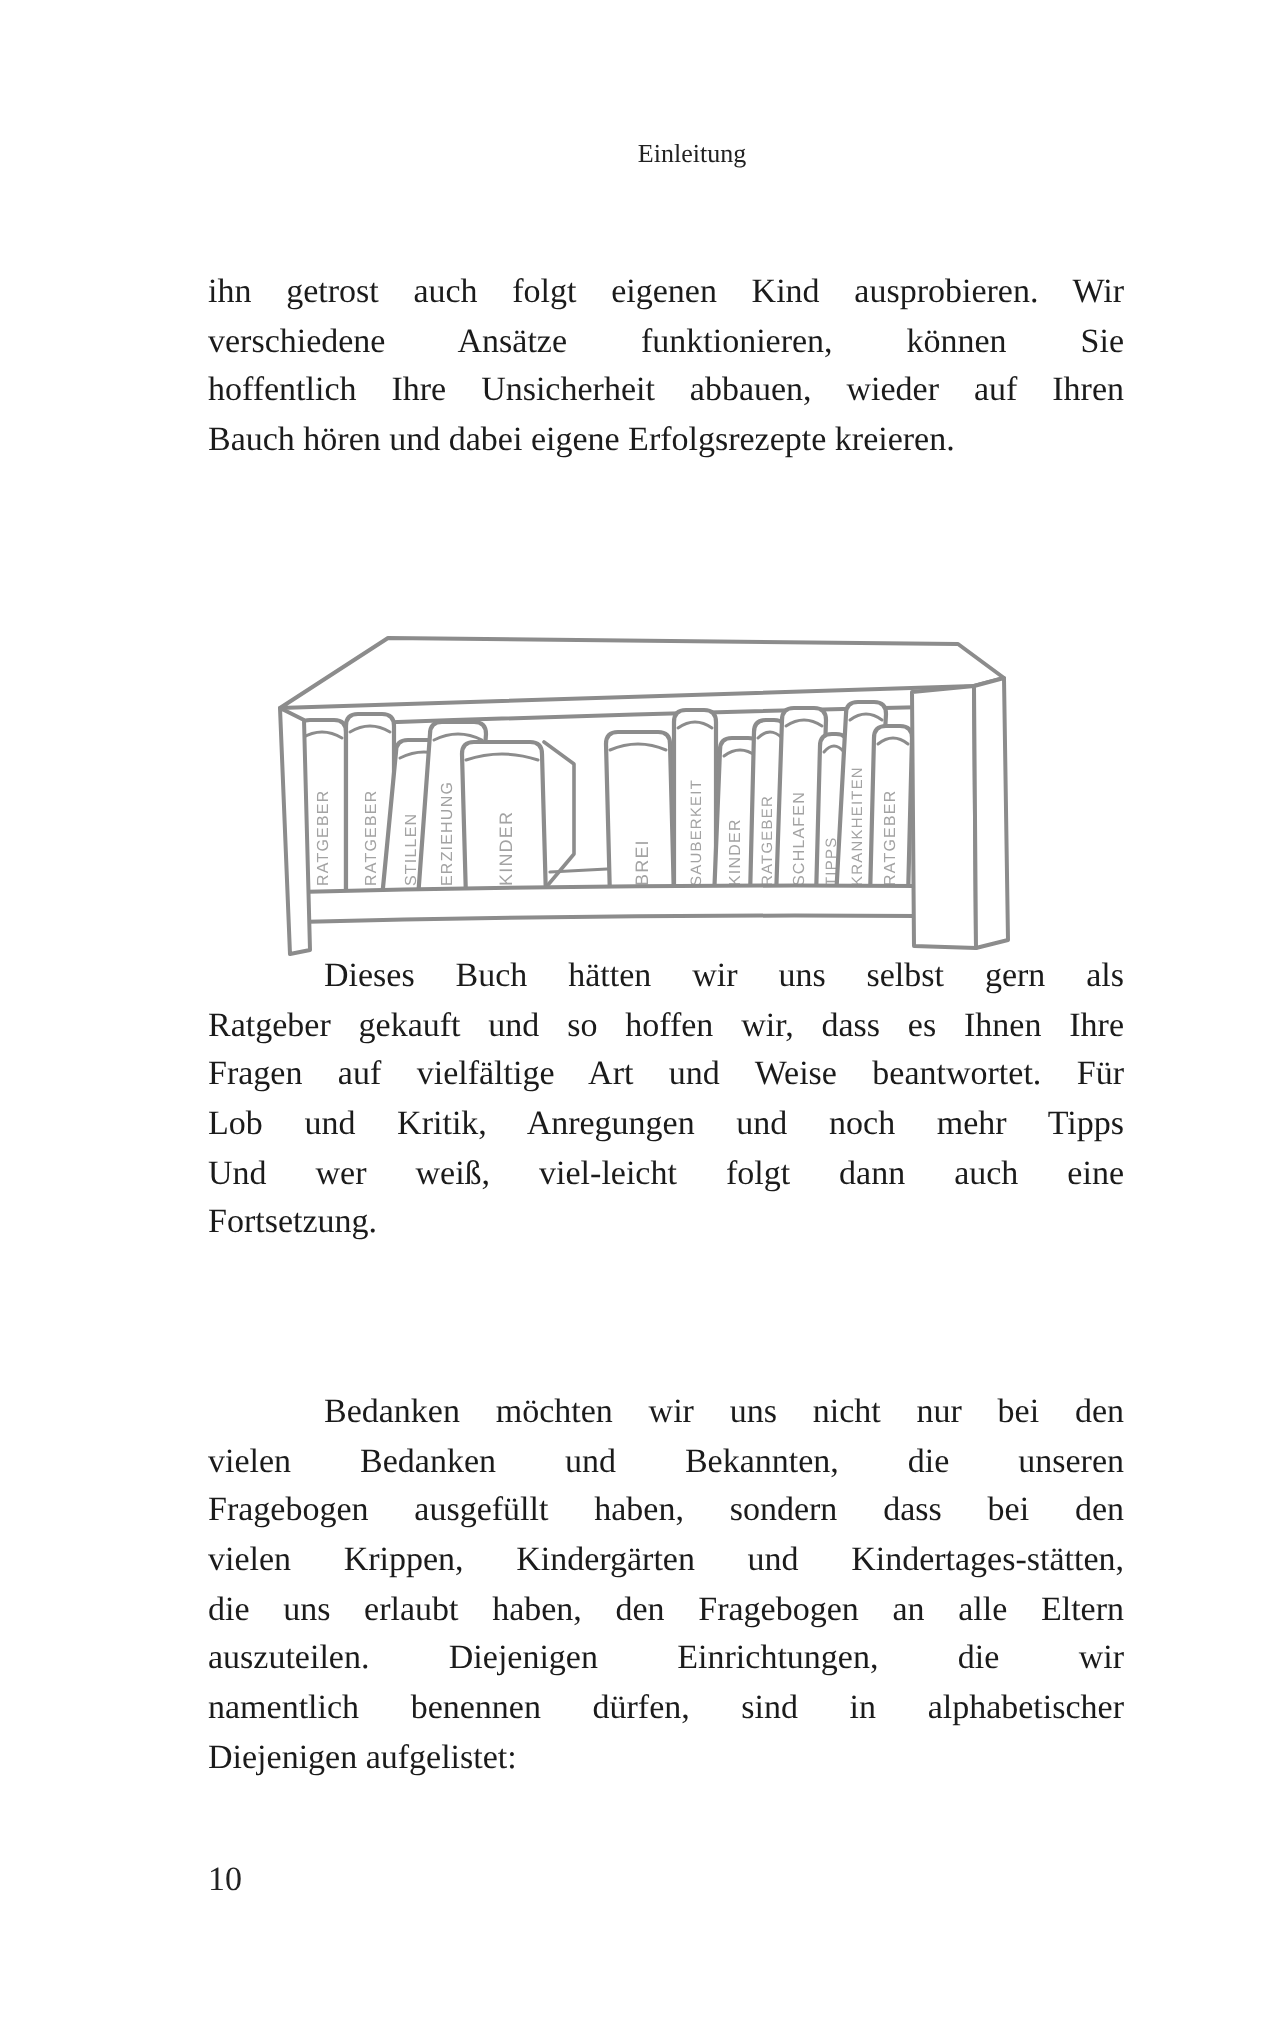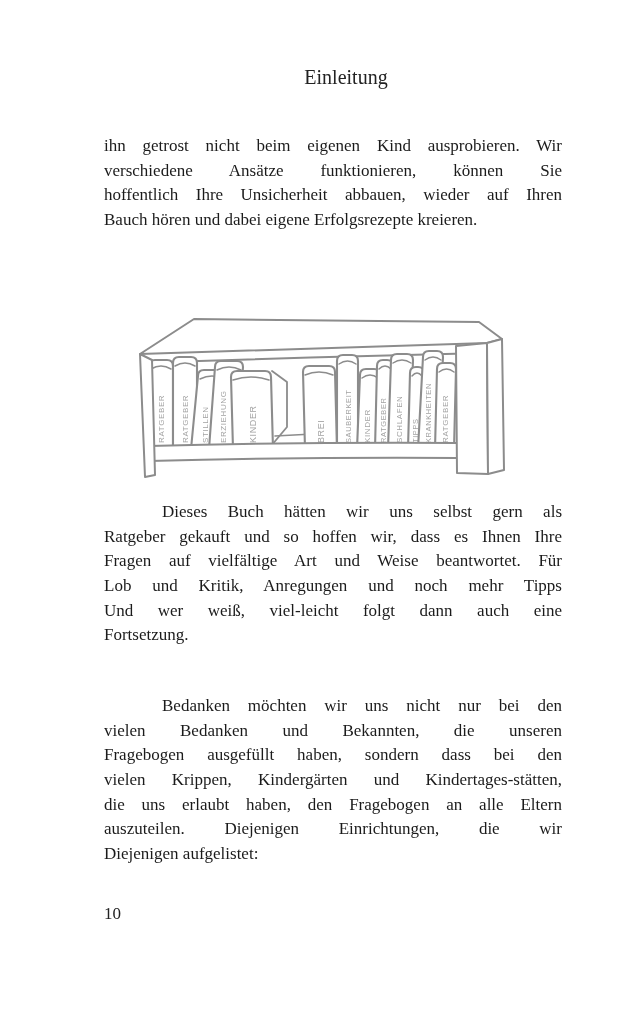--- a/index.html
+++ b/index.html
@@ -8,53 +8,53 @@
     width:640px;height:1013px;
     background:#ffffff;
     font-family:"Liberation Serif", serif;
     color:#1b1b1b;
     overflow:hidden;
   }
   .running-head{
     position:absolute;
     top:65px;left:130px;width:432px;
     text-align:center;
-    font-size:20px;line-height:24px;
+    font-size:13px;line-height:24px;
     color:#222;
   }
   .para{
     position:absolute;left:104px;width:458px;
     font-size:17px;
   }
   .jline{
     height:24.7px;line-height:24.7px;
     text-align:justify;text-align-last:justify;
     white-space:nowrap;
   }
   .jline.last{text-align-last:left;}
   .jline.indent{padding-left:58px;}
   .page-number{
-    position:absolute;left:104px;top:902px;
+    position:absolute;left:104px;top:928px;
     font-size:17px;line-height:24px;color:#222;
   }
   .illustration{
     position:absolute;left:135px;top:313px;
     width:375px;height:170px;
   }
   .illustration svg{display:block;}
 </style>
 </head>
 <body>
 
 <div class="page">
 
   <div class="running-head">Einleitung</div>
 
   <div class="para" style="top:134px">
-      <div class="jline">ihn getrost nicht beim eigenen Kind ausprobieren. Wir</div>
+      <div class="jline">ihn getrost auch folgt eigenen Kind ausprobieren. Wir</div>
       <div class="jline">verschiedene Ansätze funktionieren, können Sie</div>
       <div class="jline">hoffentlich Ihre Unsicherheit abbauen, wieder auf Ihren</div>
       <div class="jline last">Bauch hören und dabei eigene Erfolgsrezepte kreieren.</div>
     </div>
 
   <div class="illustration">
     <svg width="375" height="170" viewBox="0 0 375 170" xmlns="http://www.w3.org/2000/svg" fill="none" stroke="#8c8c8c" stroke-width="2" stroke-linecap="round" stroke-linejoin="round">
 
       <path d="M5,41 L59,6 L344,9 L367,26 L352,30 C230,33 110,37 5,41 Z" fill="#ffffff"></path>
 
@@ -134,34 +134,35 @@
 
       <path d="M14,133 Q170,129 324,130 L324,145 Q170,144 14,148 Z" fill="#ffffff"></path>
 
       <path d="M5,41 L17,47 L20,162 L10,164 Z" fill="#ffffff"></path>
 
       <path d="M321,33 L352,30 L353,161 L322,160 Z" fill="#ffffff"></path>
       <path d="M352,30 L367,26 L369,157 L353,161 Z" fill="#ffffff"></path>
     </svg>
   </div>
 
-  <div class="para" style="top:500px">
+  <div class="para" style="top:476px">
       <div class="jline indent">Dieses Buch hätten wir uns selbst gern als</div>
       <div class="jline">Ratgeber gekauft und so hoffen wir, dass es Ihnen Ihre</div>
       <div class="jline">Fragen auf vielfältige Art und Weise beantwortet. Für</div>
       <div class="jline">Lob und Kritik, Anregungen und noch mehr Tipps</div>
       <div class="jline">Und wer weiß, viel-leicht folgt dann auch eine</div>
       <div class="jline last">Fortsetzung.</div>
     </div>
 
   <div class="para" style="top:694px">
       <div class="jline indent">Bedanken möchten wir uns nicht nur bei den</div>
       <div class="jline">vielen Bedanken und Bekannten, die unseren</div>
       <div class="jline">Fragebogen ausgefüllt haben, sondern dass bei den</div>
       <div class="jline">vielen Krippen, Kindergärten und Kindertages-stätten,</div>
       <div class="jline">die uns erlaubt haben, den Fragebogen an alle Eltern</div>
       <div class="jline">auszuteilen. Diejenigen Einrichtungen, die wir</div>
+      <div class="jline">namentlich benennen dürfen, sind in alphabetischer</div>
       <div class="jline last">Diejenigen aufgelistet:</div>
     </div>
 
   <div class="page-number">10</div>
 
 </div>
 
 </body></html>

